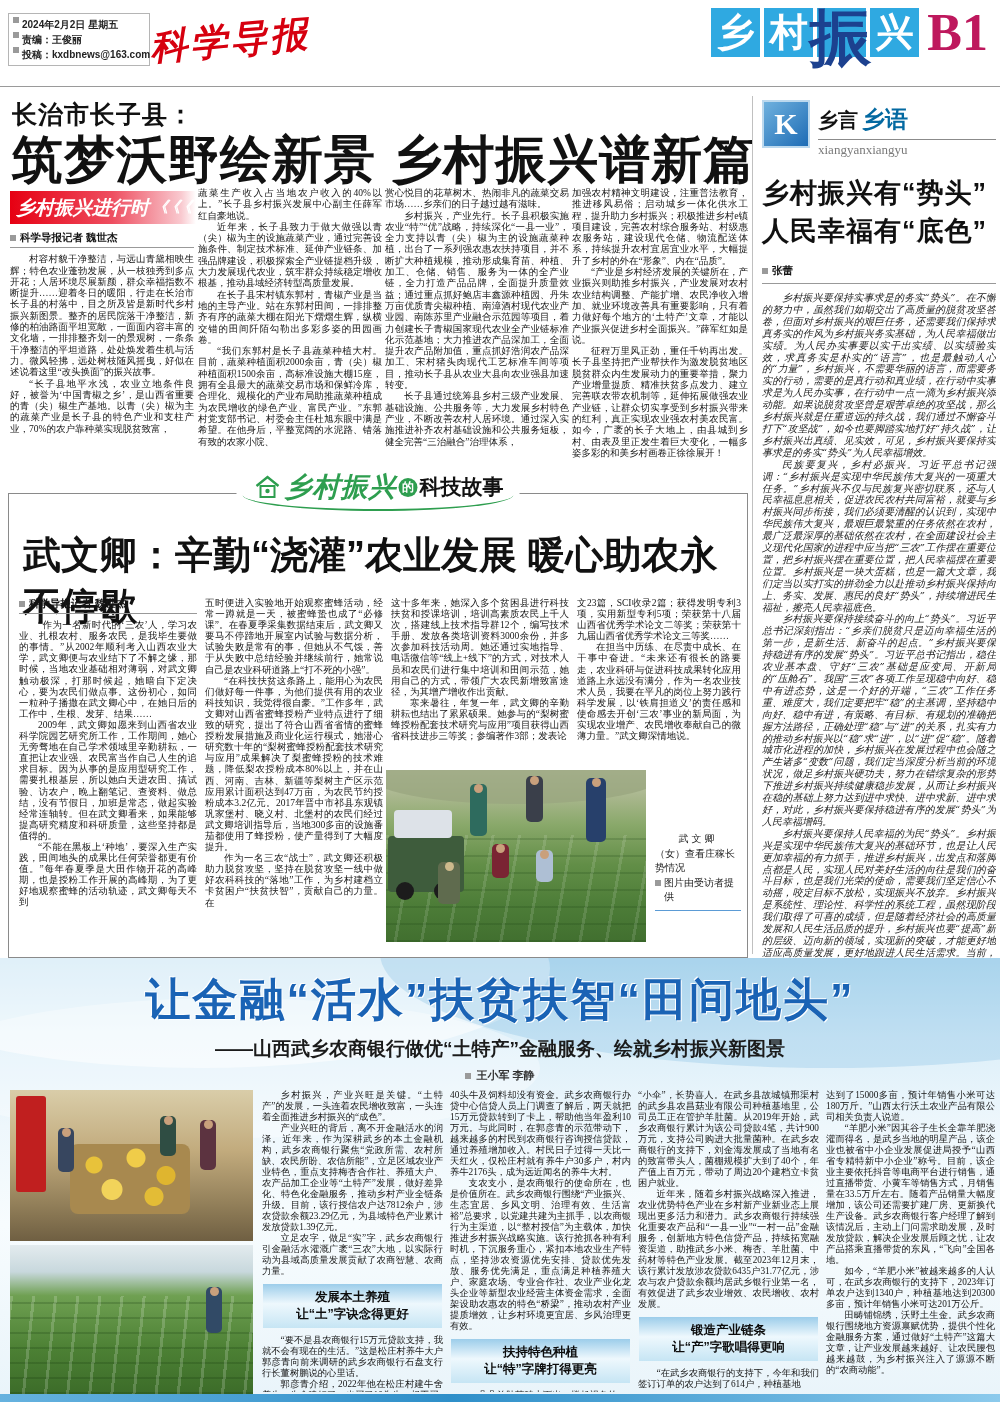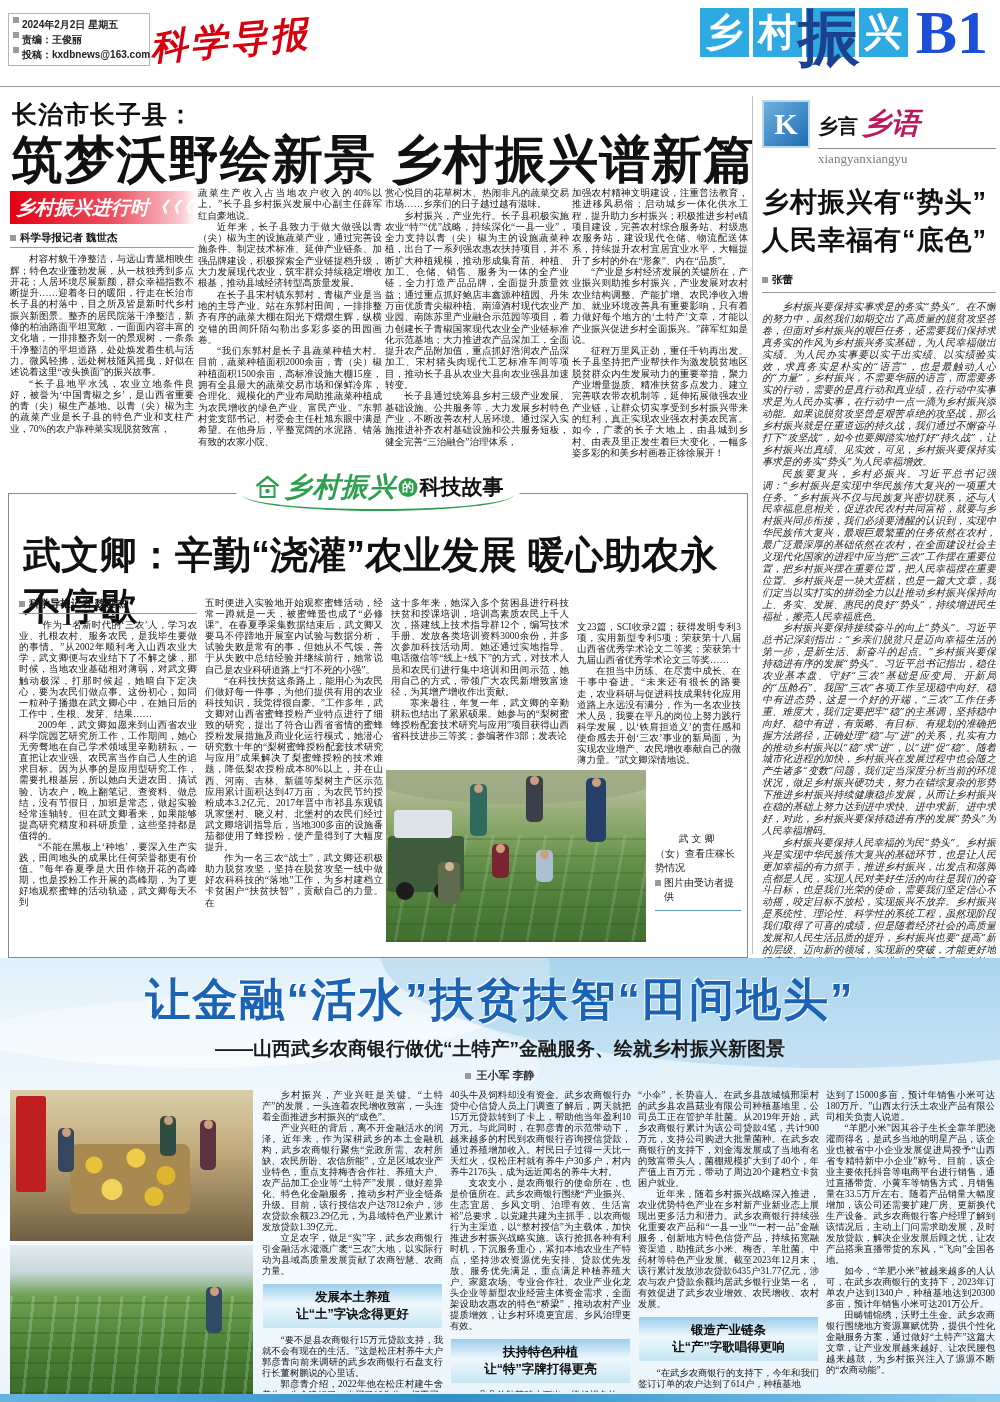--- a/index.html
+++ b/index.html
@@ -11,21 +11,21 @@
              font-size:10px;font-weight:bold;color:#222;background:#fff;}
   .mi-line{display:flex;align-items:flex-start;gap:3px;line-height:15px;white-space:nowrap;}
   .sq{width:6px;height:6px;background:#9a9a9a;display:inline-block;flex:none;}
   .paper-name{position:absolute;left:150px;top:16px;font-family:"DejaVu Serif",serif;font-style:italic;
               font-weight:bold;font-size:37px;color:#d6000f;transform:rotate(-5deg);letter-spacing:3px;}
   .section-flag{position:absolute;right:12px;top:8px;display:flex;align-items:flex-end;}
   .sec-block{width:49px;height:49px;background:#2fa9e1;color:#fff;font-size:38px;font-weight:bold;
              display:flex;align-items:center;justify-content:center;margin-left:4px;
              font-family:"DejaVu Serif",serif;position:relative;}
   .sec-block.big b{position:absolute;left:-8px;top:-12px;font-size:62px;color:#1c418f;font-weight:900;z-index:2;}
-  .page-no{font-family:"Liberation Serif",serif;font-weight:bold;font-size:62px;line-height:49px;margin-left:8px;color:#1d4ed8;}
+  .page-no{font-family:"Liberation Serif",serif;font-weight:bold;font-size:52px;line-height:49px;margin-left:8px;color:#be185d;}
   .mast-rule{position:absolute;left:0;right:0;top:86px;border-top:1px solid #9a9a9a;}
 
   
   .kicker{position:absolute;left:12px;top:98px;font-size:25px;font-weight:bold;letter-spacing:1px;}
   .lead-headline{position:absolute;left:12px;top:126px;font-size:51px;font-weight:900;letter-spacing:1px;white-space:nowrap;}
   .badge{position:absolute;left:10px;top:191px;width:186px;height:33px;
          background:linear-gradient(90deg,#e60012 0%,#ee4e60 55%,#f9c9cf 92%,#ffffff 100%);
          color:#fff;font-weight:bold;font-style:italic;font-size:19px;display:flex;align-items:center;
          padding-left:6px;box-sizing:border-box;white-space:nowrap;}
   .badge .chev{margin-left:4px;font-size:15px;letter-spacing:-3px;}
@@ -43,21 +43,21 @@
 
   
   .voice{position:absolute;left:762px;top:100px;width:234px;}
   .voice-head{display:flex;gap:8px;align-items:flex-start;}
   .k-logo{width:44px;height:44px;background:linear-gradient(135deg,#6fb1de,#1e6cb5);border:2px solid #bcd9ee;
           color:#fff;font-family:"Liberation Serif",serif;font-size:30px;font-weight:bold;
           display:flex;align-items:center;justify-content:center;flex:none;}
   .voice-title-wrap{flex:1;}
   .voice-title-row{display:flex;align-items:baseline;gap:4px;padding-top:4px;}
   .vt-black{font-size:20px;font-weight:900;color:#111;font-family:"DejaVu Serif",serif;}
-  .vt-blue{font-size:29px;font-weight:bold;font-style:italic;color:#be185d;font-family:"DejaVu Serif",serif;}
+  .vt-blue{font-size:23px;font-weight:bold;color:#0369a1;font-family:"DejaVu Serif",serif;}
   .voice-pinyin{border-top:1px solid #8b8b8b;margin-top:4px;padding-top:2px;
                 color:#7a7a7a;font-size:13px;font-family:"Liberation Serif",serif;}
   .voice-headline{font-size:27px;font-weight:900;line-height:38px;margin:16px 0 14px 0;letter-spacing:1px;}
   .voice-author{font-size:10.5px;font-weight:bold;border-bottom:1px solid #999;padding-bottom:5px;margin-bottom:8px;
                 display:flex;gap:4px;align-items:center;}
   .voice-body{font-family:"DejaVu Serif",serif;font-style:italic;font-size:10px;line-height:11.9px;
               text-align:justify;color:#222;height:704px;overflow:hidden;}
   .voice-body p{margin:0;text-indent:2em;}
 
   
@@ -71,21 +71,21 @@
              display:flex;align-items:center;justify-content:center;}
   .tl-suffix{color:#111;font-size:21px;font-weight:900;}
   .tech-headline{position:absolute;left:14px;top:36px;width:712px;font-size:38px;font-weight:900;letter-spacing:0;}
   .tech-col{position:absolute;top:104px;width:178px;height:345px;overflow:hidden;
             font-family:"Liberation Serif",serif;font-size:9.5px;line-height:11.1px;text-align:justify;color:#151515;}
   .tech-col p{margin:0;text-indent:2em;}
   .tech-col p.cont{text-indent:0;}
   #tech-c1{left:10px;}
   #tech-c2{left:196px;}
   #tech-c3{left:382px;height:168px;}
-  #tech-c4{left:568px;width:164px;height:228px;margin-top:24px;}
+  #tech-c4{left:568px;width:164px;height:228px;}
   .tech-caption{position:absolute;left:646px;top:338px;width:86px;font-family:"Liberation Serif",serif;
                 font-size:10px;line-height:14.5px;border-bottom:1px solid #5b9bd5;padding-bottom:5px;color:#222;}
   .cap-name{text-align:center;letter-spacing:3px;}
   .cap-credit{display:flex;gap:3px;align-items:flex-start;}
   .cap-credit .sq{margin-top:4px;}
 
   
   .tech-photo{position:absolute;left:377px;top:276px;width:260px;height:172px;overflow:hidden;
               background:linear-gradient(180deg,#c3c8ae 0%,#a8b68c 16%,#89a86a 32%,#628e47 55%,#4d7d38 78%,#416f2f 100%);}
   .tech-photo::after{content:"";position:absolute;left:0;right:0;bottom:0;height:62%;

